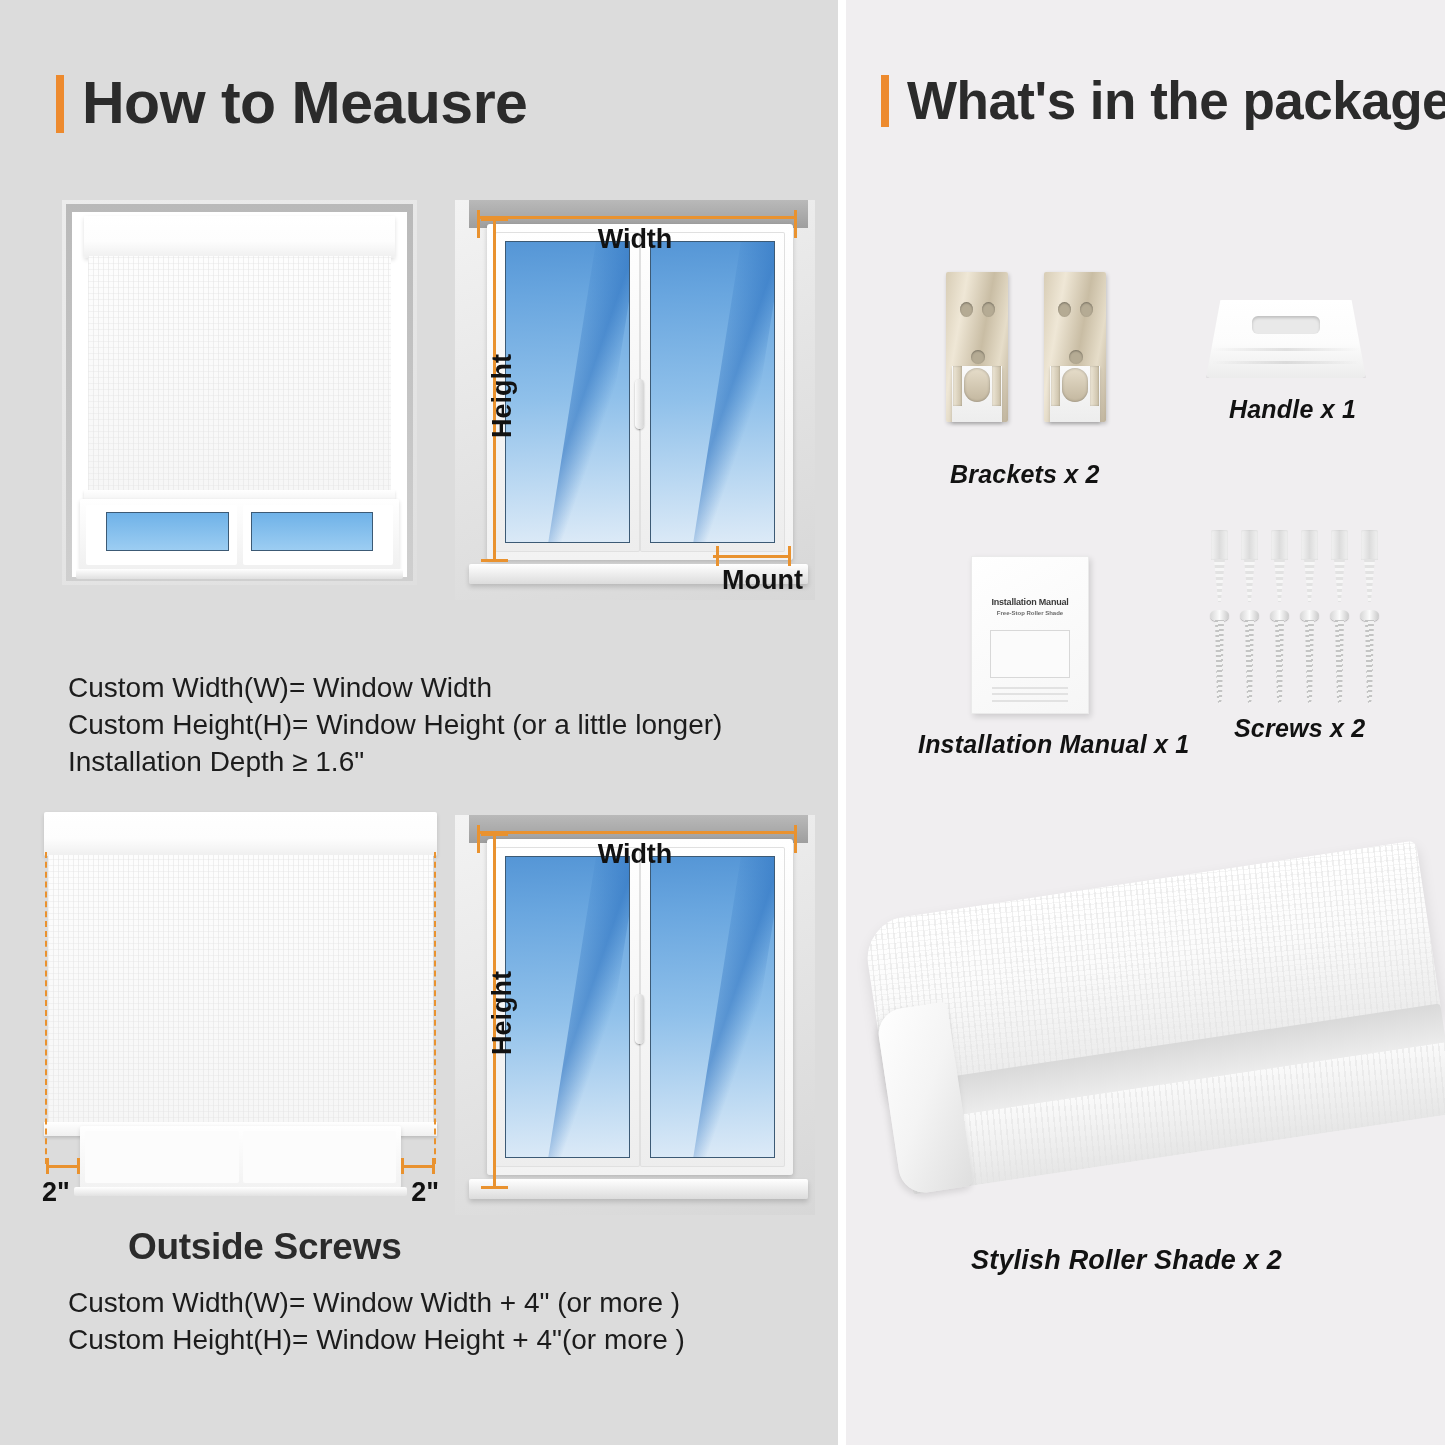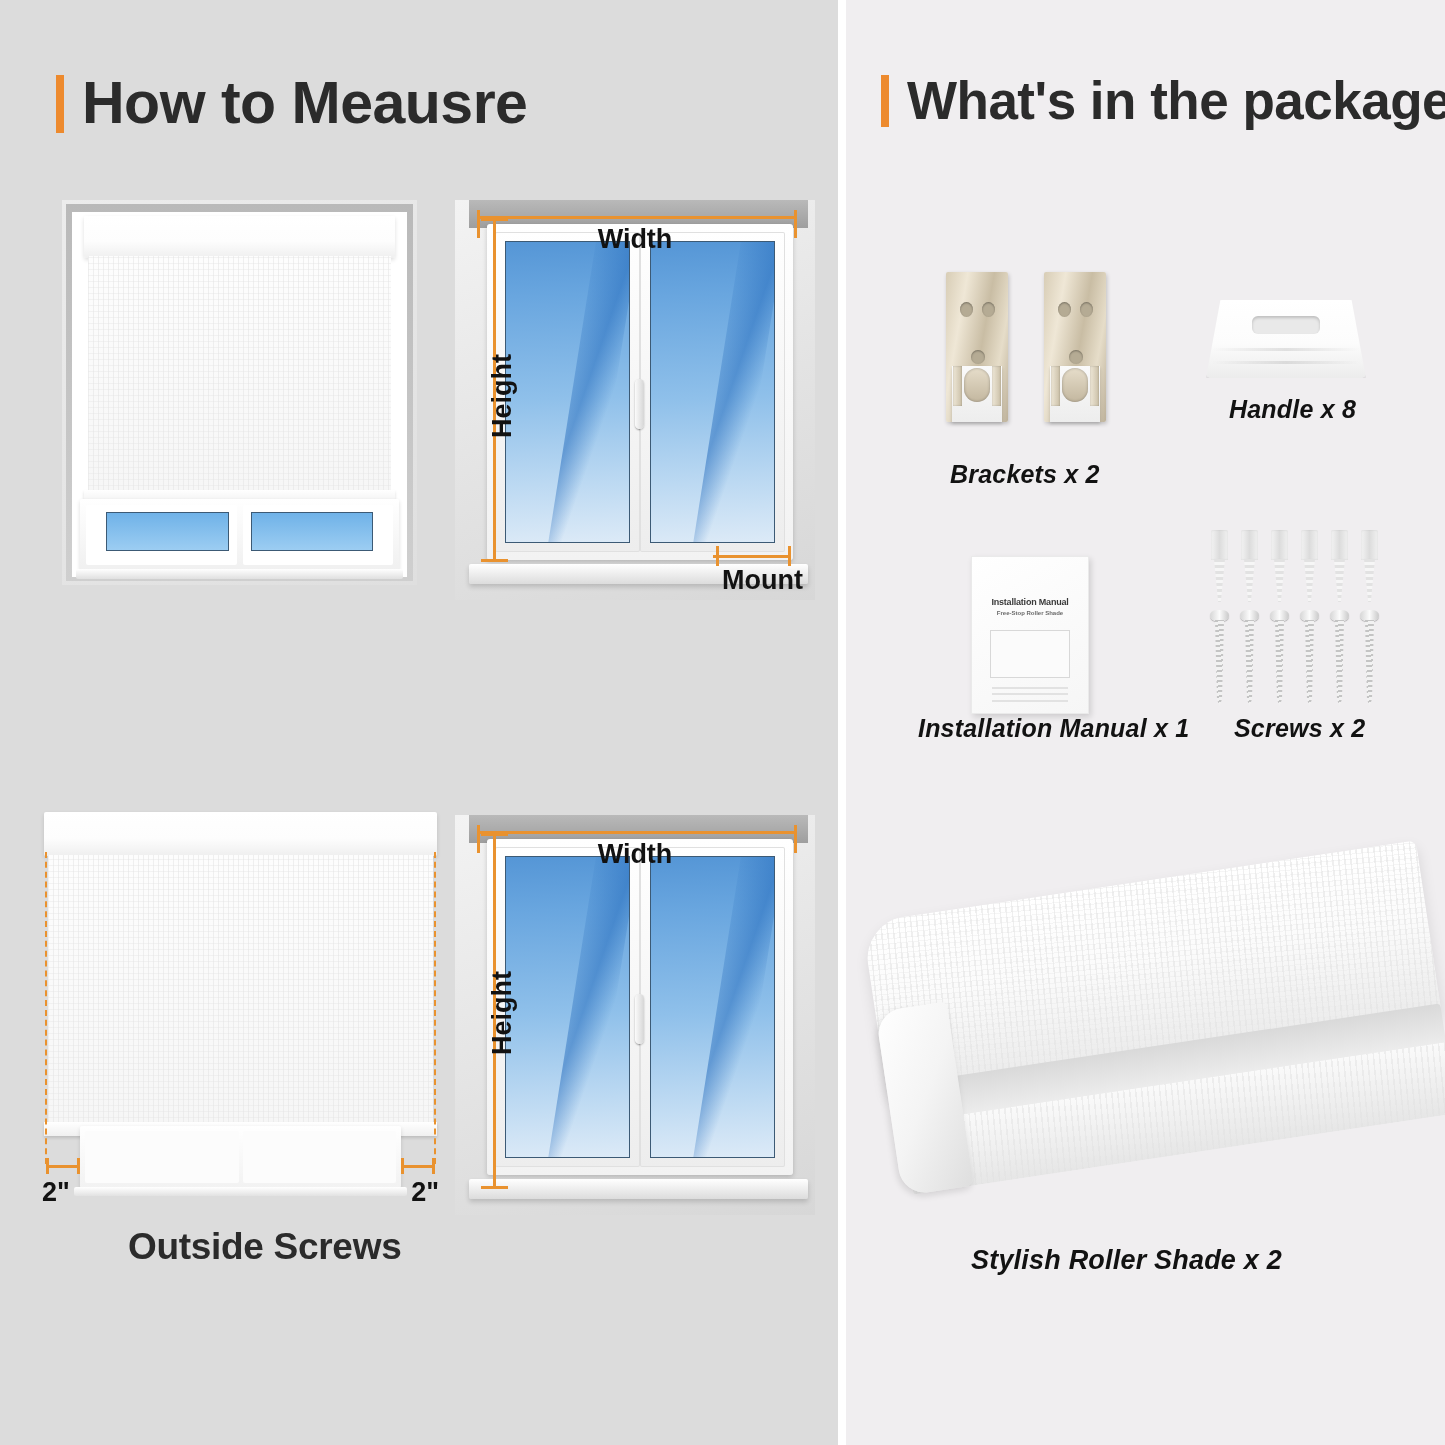--- a/index.html
+++ b/index.html
@@ -320,20 +320,25 @@
       <div class="cap" style="left:26px; top:18px; width:27px; height:3px;"></div>
       <div class="cap" style="left:26px; bottom:38px; width:27px; height:3px;"></div>
       <div class="dim-label vert" style="left:32px; top:238px;">Height</div>
 
       <div class="dim dim-h" style="right:24px; bottom:42px; width:78px;"></div>
       <div class="cap" style="right:24px; bottom:34px; width:3px; height:20px;"></div>
       <div class="cap" style="right:96px; bottom:34px; width:3px; height:20px;"></div>
       <div class="dim-label" style="right:12px; bottom:4px;">Mount</div>
     </div>
 
+    <div style="position:absolute; left:68px; top:670px;">
+      <div class="mount-line">Custom Width(W)= Window Width</div>
+      <div class="mount-line">Custom Height(H)= Window Height (or a little longer)</div>
+      <div class="mount-line">Installation Depth ≥ 1.6"</div>
+    </div>
 
     <div class="shade-box" style="left:38px; top:812px; width:405px; height:390px;">
 
       <div class="shade-cassette" style="left:6px; right:6px; top:0; height:44px;"></div>
 
       <div class="shade-fabric" style="left:10px; right:10px; top:43px; bottom:78px;"></div>
 
       <div class="shade-rail" style="left:6px; right:6px; bottom:66px; height:14px;"></div>
       <div class="shade-pull" style="bottom:54px; width:44px; height:15px;"></div>
 
@@ -377,20 +382,24 @@
 
       <div class="dim dim-v" style="left:38px; top:18px; bottom:26px;"></div>
       <div class="cap" style="left:26px; top:18px; width:27px; height:3px;"></div>
       <div class="cap" style="left:26px; bottom:26px; width:27px; height:3px;"></div>
       <div class="dim-label vert" style="left:32px; top:240px;">Height</div>
     </div>
 
     <div style="position:absolute; left:128px; top:1226px;">
       <div class="mount-heading">Outside Screws</div>
     </div>
+    <div style="position:absolute; left:68px; top:1285px;">
+      <div class="mount-line">Custom Width(W)= Window Width + 4" (or more )</div>
+      <div class="mount-line">Custom Height(H)= Window Height + 4"(or more )</div>
+    </div>
   </div>
 
   <div class="panel-div"></div>
 
   <div class="panel-right">
 
     <div class="right-title title-row">
       <div class="accent-bar"></div>
       <div class="title-txt">What's in the package</div>
     </div>
@@ -418,32 +427,32 @@
       </div>
     </div>
     <div class="pkg-label" style="left:104px; top:460px;">Brackets x 2</div>
 
     <div class="handle" style="left:360px; top:300px;">
       <div class="h-body"></div>
       <div class="h-slot"></div>
       <div class="h-ridge" style="top:62%;"></div>
       <div class="h-ridge" style="top:78%;"></div>
     </div>
-    <div class="pkg-label" style="left:383px; top:395px;">Handle x 8</div>
+    <div class="pkg-label" style="left:383px; top:395px;">Handle x 1</div>
 
     <div class="manual" style="left:125px; top:556px;">
       <div class="m-page"></div>
       <div class="m-title">Installation Manual</div>
       <div class="m-sub">Free-Stop Roller Shade</div>
       <div class="m-img"></div>
       <div class="m-line" style="top:83%;"></div>
       <div class="m-line" style="top:87%;"></div>
       <div class="m-line" style="top:91%;"></div>
     </div>
-    <div class="pkg-label" style="left:72px; top:714px;">Installation Manual x 1</div>
+    <div class="pkg-label" style="left:72px; top:730px;">Installation Manual x 1</div>
 
     <div style="position:absolute; left:365px; top:530px; width:175px; height:160px;">
       <div class="anchor" style="left:0px;   top:0px;">
           <div class="a-head"></div>
           <div class="a-body"></div>
         </div>
       <div class="anchor" style="left:30px;  top:0px;">
           <div class="a-head"></div>
           <div class="a-body"></div>
         </div>

